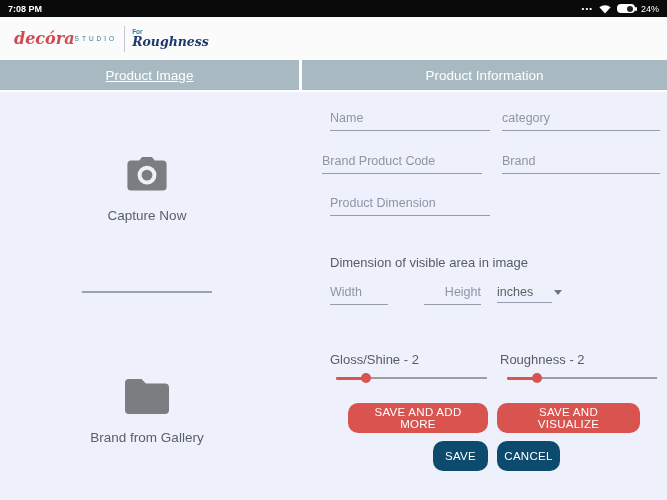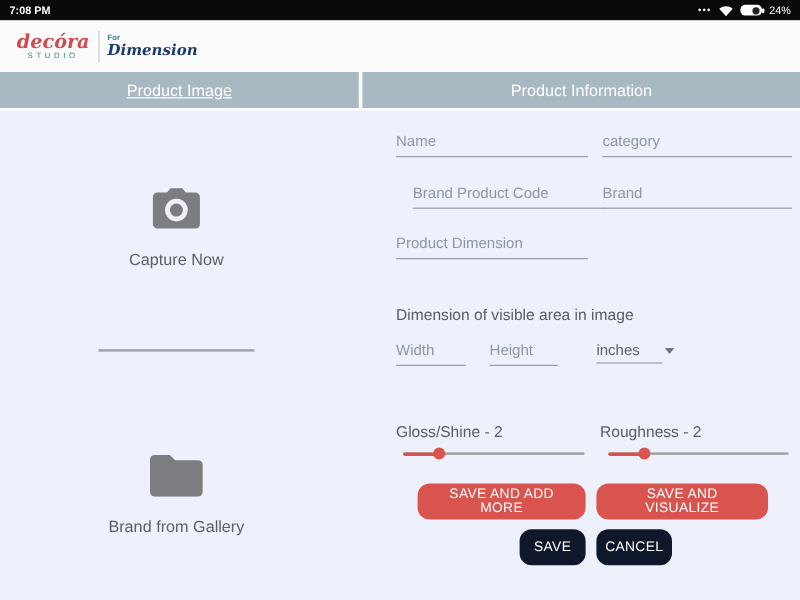--- a/index.html
+++ b/index.html
@@ -15,21 +15,21 @@
   .wifi{width:12px;height:10px;display:block;}
   .batt{position:relative;width:18px;height:9px;background:#fff;border-radius:4px;}
   .batt::after{content:"";position:absolute;right:-2px;top:2.5px;width:2px;height:4px;background:#fff;border-radius:1px;}
   .batt .dot{position:absolute;right:2px;top:1.5px;width:6px;height:6px;background:#222;border-radius:50%;}
   .sb-pct{color:#fff;font-size:9px;}
 
   
   .appbar{position:absolute;left:0;top:17px;width:667px;height:43px;background:#fbfbfc;
     display:flex;align-items:center;justify-content:space-between;box-sizing:border-box;padding:0 14px 0 14px;}
   .logo{display:flex;align-items:center;gap:7px;cursor:pointer;}
-  .logo-left{display:flex;flex-direction:column;align-items:center;line-height:1;}
+  .logo-left{display:flex;flex-direction:row;align-items:center;line-height:1;}
   .logo-script{font-family:"DejaVu Serif",serif;font-style:italic;font-weight:bold;
     font-size:16px;color:#cf4b4f;line-height:1;}
   .logo-studio{font-size:6.5px;letter-spacing:3px;color:#2e7f96;margin-top:1px;}
   .logo-divider{width:1px;height:26px;background:#c4c9cf;}
   .logo-right{display:flex;flex-direction:column;line-height:1;}
   .logo-for{font-size:6.5px;color:#2e7f96;font-weight:bold;margin-bottom:1px;}
   .logo-product{font-family:"DejaVu Serif",serif;font-style:italic;font-weight:bold;
     font-size:12.5px;color:#1d3a6e;}
   .nav{display:flex;align-items:center;gap:19px;}
   .nav-item{font-size:10.5px;font-weight:bold;color:#3c4043;letter-spacing:0.4px;cursor:pointer;}
@@ -67,21 +67,21 @@
   .s-track{position:absolute;left:0;top:5px;width:100%;height:2px;background:#9e9e9e;}
   .s-fill{position:absolute;left:0;top:4.5px;height:3px;background:#d9534f;border-radius:2px;}
   .s-thumb{position:absolute;top:1px;width:10px;height:10px;background:#d9534f;border-radius:50%;
     transform:translateX(-50%);}
 
   
   .btn{position:absolute;height:30px;border:none;border-radius:10px;color:#fff;
     font-family:"Liberation Sans",sans-serif;font-size:11.5px;letter-spacing:0.3px;cursor:pointer;
     display:flex;align-items:center;justify-content:center;padding:0 10px;box-sizing:border-box;}
   .btn.red{background:#d9534f;}
-  .btn.teal{background:#0f172a;}
+  .btn.teal{background:#0c4a6e;}
 </style>
 </head>
 <body>
 
 <div class="app">
 
   <div class="statusbar">
     <span class="sb-time">7:08 PM</span>
     <span class="sb-right">
       <span class="sb-dots">•••</span>
@@ -97,21 +97,21 @@
 
   <div class="appbar">
     <div class="logo">
       <div class="logo-left">
         <span class="logo-script">decóra</span>
         <span class="logo-studio">STUDIO</span>
       </div>
       <div class="logo-divider"></div>
       <div class="logo-right">
         <span class="logo-for">For</span>
-        <span class="logo-product">Dimension</span>
+        <span class="logo-product">Roughness</span>
       </div>
     </div>
   </div>
 
   <div class="header-strip"></div>
   <div class="panel-hdr left">Product Image</div>
   <div class="panel-hdr right">Product Information</div>
 
   <div class="cam-block">
     <svg width="42" height="37" viewBox="0 0 24 21">
@@ -126,28 +126,28 @@
 
   <div class="gal-block">
     <svg width="44" height="35" viewBox="0 0 24 19">
       <path d="M2.2 0 H9 L11.4 2.4 H21.8 A2.2 2.2 0 0 1 24 4.6 V16.8 A2.2 2.2 0 0 1 21.8 19 H2.2 A2.2 2.2 0 0 1 0 16.8 V2.2 A2.2 2.2 0 0 1 2.2 0 Z" fill="#7b7d80"></path>
     </svg>
     <div class="icon-label">Brand from Gallery</div>
   </div>
 
   <input class="fld" style="left: 330px; top: 108px; width: 160px;" placeholder="Name">
   <input class="fld" style="left: 502px; top: 108px; width: 158px;" placeholder="category">
-  <input class="fld" style="left: 344px; top: 151px; width: 160px;" placeholder="Brand Product Code">
+  <input class="fld" style="left: 322px; top: 151px; width: 160px;" placeholder="Brand Product Code">
   <input class="fld" style="left: 502px; top: 151px; width: 158px;" placeholder="Brand">
   <input class="fld" style="left: 330px; top: 193px; width: 160px;" placeholder="Product Dimension">
 
   <div class="sec-label" style="left:330px;top:255px;">Dimension of visible area in image</div>
 
   <input class="fld" style="left: 330px; top: 282px; width: 58px;" placeholder="Width">
-  <input class="fld" style="left: 408px; top: 282px; width: 57px;" placeholder="Height">
+  <input class="fld" style="left: 424px; top: 282px; width: 57px; text-align: right;" placeholder="Height">
   <div class="unit-select">
     <span class="unit-text">inches</span>
     <span class="chev"></span>
   </div>
 
   <div class="slider-label" style="left:330px;top:352px;">Gloss/Shine - 2</div>
   <div class="slider" style="left:336px;top:372px;width:151px;">
     <div class="s-track"></div>
     <div class="s-fill" style="width: 20%;"></div>
     <div class="s-thumb" style="left: 20%;"></div>

